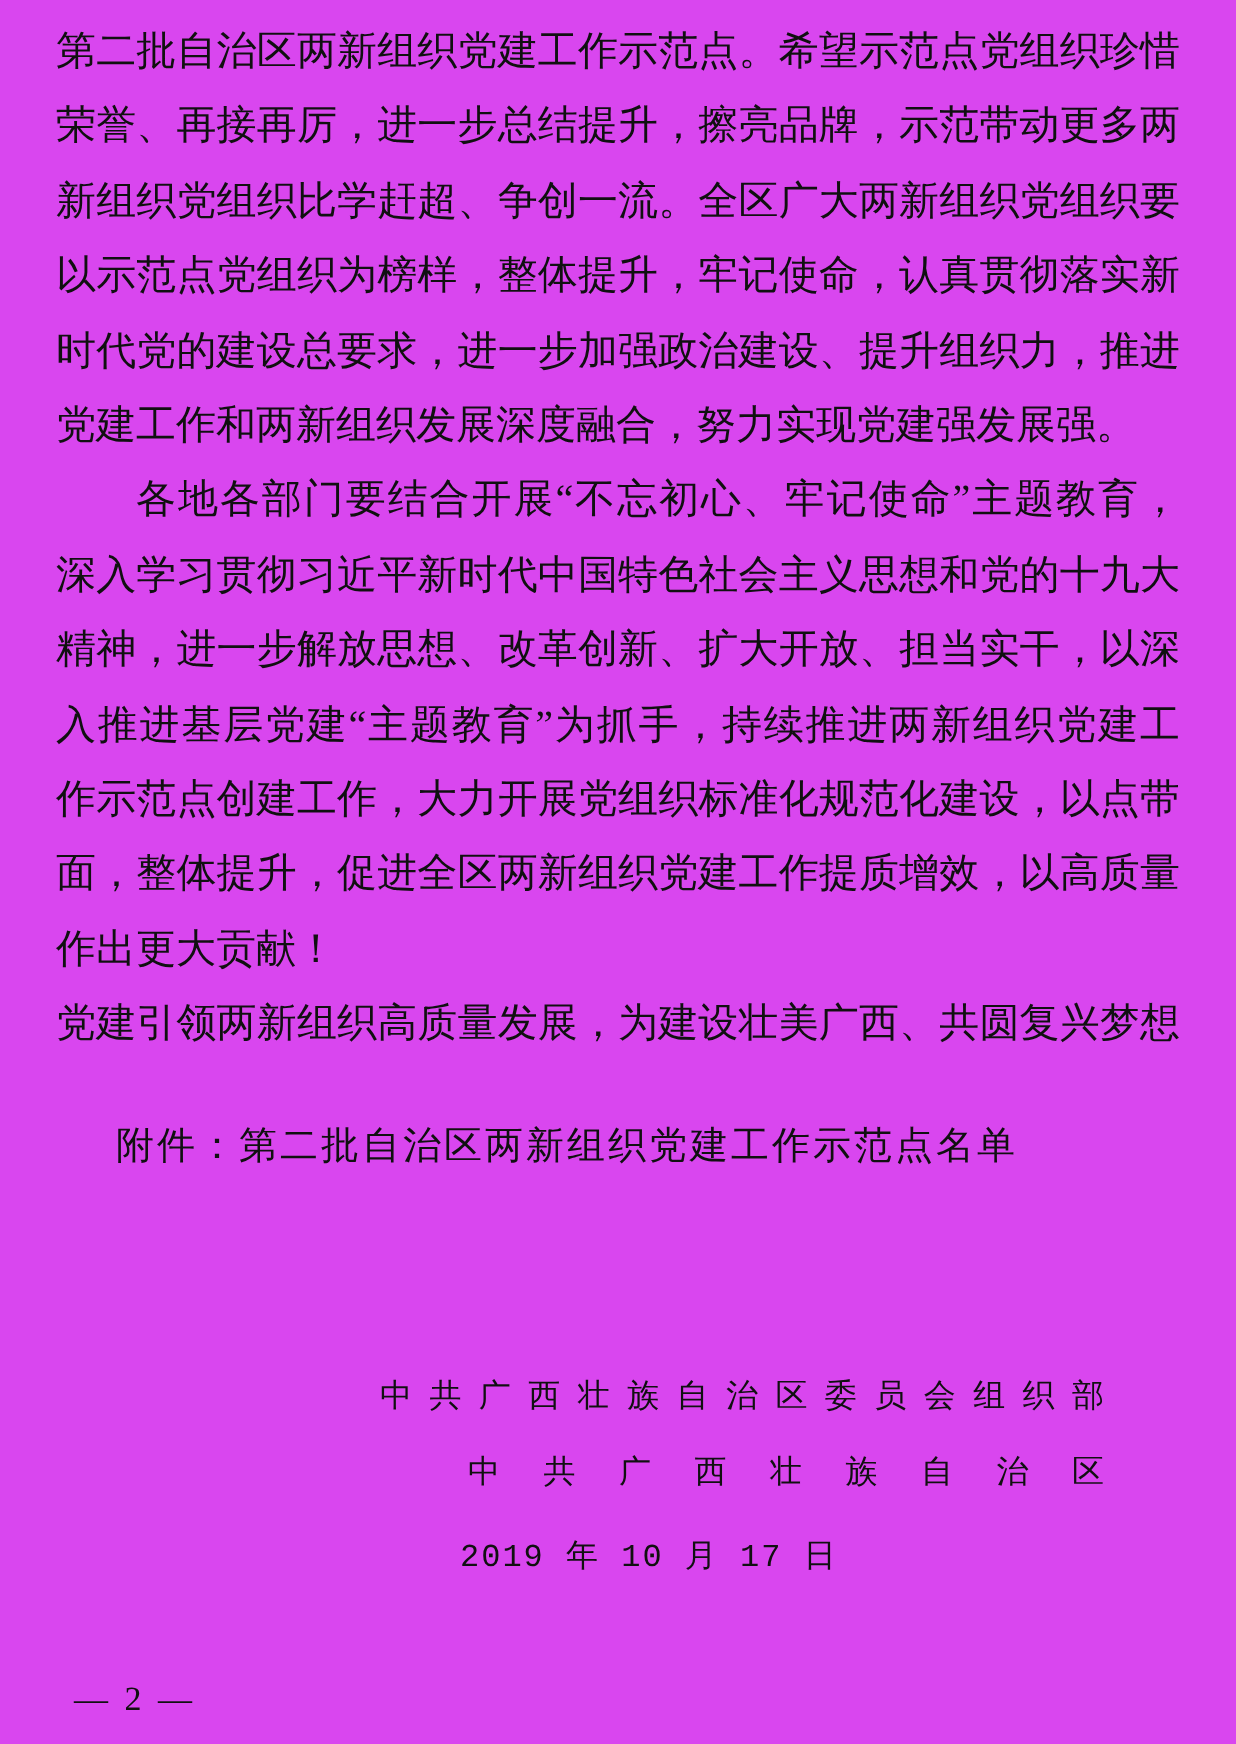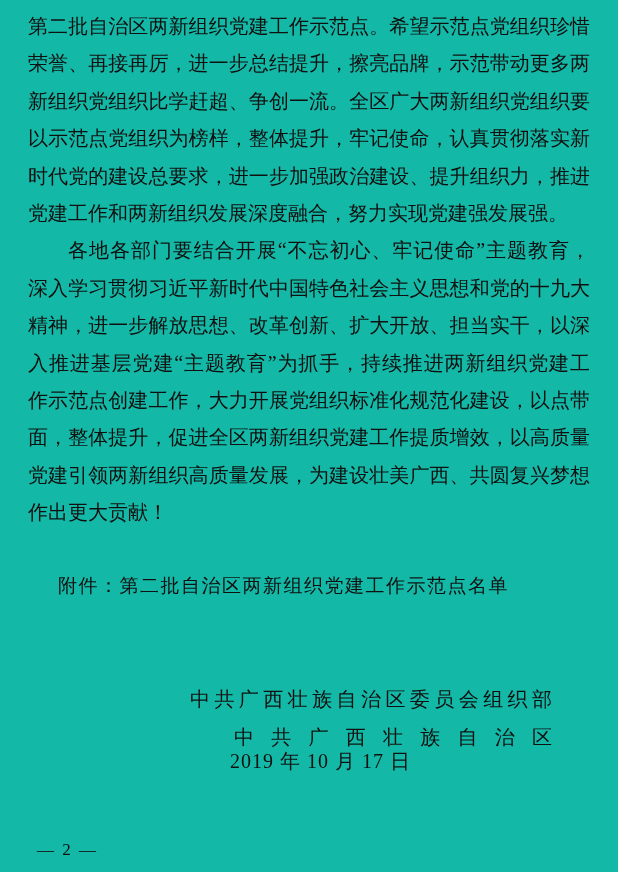--- a/index.html
+++ b/index.html
@@ -4,21 +4,21 @@
 <style>
   html, body {
     margin: 0;
     padding: 0;
     background: #ffffff;
   }
   .page {
     position: relative;
     width: 618px;
     height: 872px;
-    background: #14b8a6;
+    background: #d946ef;
     overflow: hidden;
     font-family: "Liberation Serif", "DejaVu Serif", serif;
     color: #101010;
   }
   .body-text {
     position: absolute;
     left: 28px;
     top: 8px;
     width: 562px;
     font-size: 20px;
@@ -33,51 +33,53 @@
   .line.stretch {
     text-align-last: justify;
     text-justify: inter-ideograph;
   }
   .line.indent-2 {
     text-indent: 40px;
   }
   .attachment-line {
     position: absolute;
     left: 58px;
-    top: 572px;
+    top: 560px;
     width: 540px;
     font-size: 19px;
     letter-spacing: 1.5px;
     line-height: 28px;
   }
   .signature-block {
     position: absolute;
     left: 190px;
     top: 686px;
     width: 362px;
-    font-size: 20px;
+    font-size: 16px;
+    font-family: Liberation Mono, monospace;
   }
   .sig-line {
     text-align: justify;
     text-align-last: justify;
     text-justify: inter-ideograph;
     overflow: hidden;
   }
   .sig-org1 {
     line-height: 26px;
     margin-bottom: 14px;
   }
   .sig-org2a {
     line-height: 23px;
     margin-left: 44px;
   }
   .sig-org2b {
     line-height: 23px;
   }
   .sig-date {
+    margin-top: 18px;
     margin-left: 40px;
     text-align: right;
     text-align-last: left;
     letter-spacing: 1px;
     line-height: 24px;
   }
   .page-number {
     position: absolute;
     left: 37px;
     top: 840px;
@@ -102,22 +104,22 @@
       <div class="line">党建工作和两新组织发展深度融合，努力实现党建强发展强。</div>
     </div>
 
     <div>
       <div class="line stretch indent-2">各地各部门要结合开展“不忘初心、牢记使命”主题教育，</div>
       <div class="line stretch">深入学习贯彻习近平新时代中国特色社会主义思想和党的十九大</div>
       <div class="line stretch">精神，进一步解放思想、改革创新、扩大开放、担当实干，以深</div>
       <div class="line stretch">入推进基层党建“主题教育”为抓手，持续推进两新组织党建工</div>
       <div class="line stretch">作示范点创建工作，大力开展党组织标准化规范化建设，以点带</div>
       <div class="line stretch">面，整体提升，促进全区两新组织党建工作提质增效，以高质量</div>
+      <div class="line">作出更大贡献！</div>
       <div class="line stretch">党建引领两新组织高质量发展，为建设壮美广西、共圆复兴梦想</div>
-      <div class="line">作出更大贡献！</div>
     </div>
 
   </div>
 
   <div class="attachment-line">附件：第二批自治区两新组织党建工作示范点名单</div>
 
   <div class="signature-block">
     <div class="sig-line sig-org1">中共广西壮族自治区委员会组织部</div>
     <div class="sig-line sig-org2a">中共广西壮族自治区</div>
     <div class="sig-date">2019 年 10 月 17 日</div>

